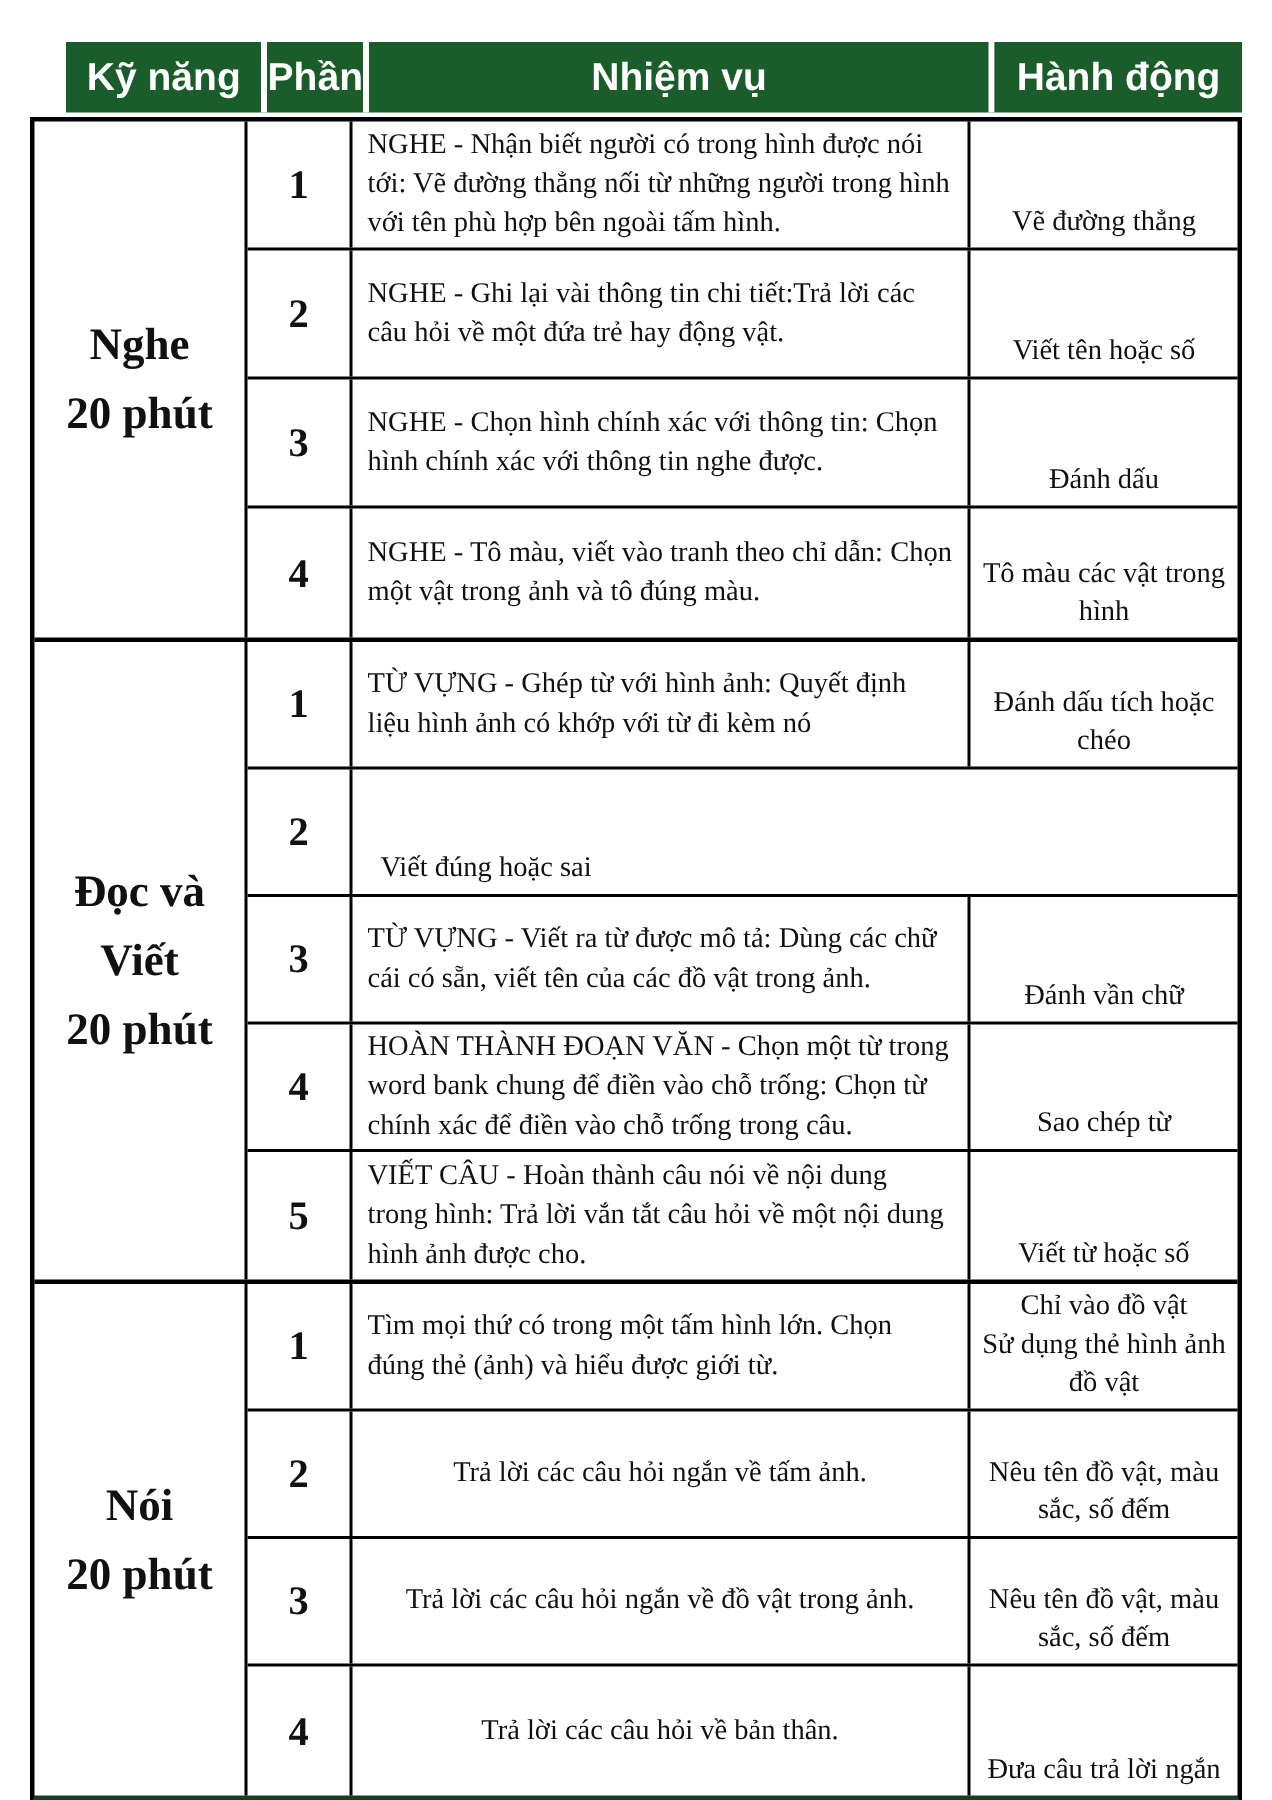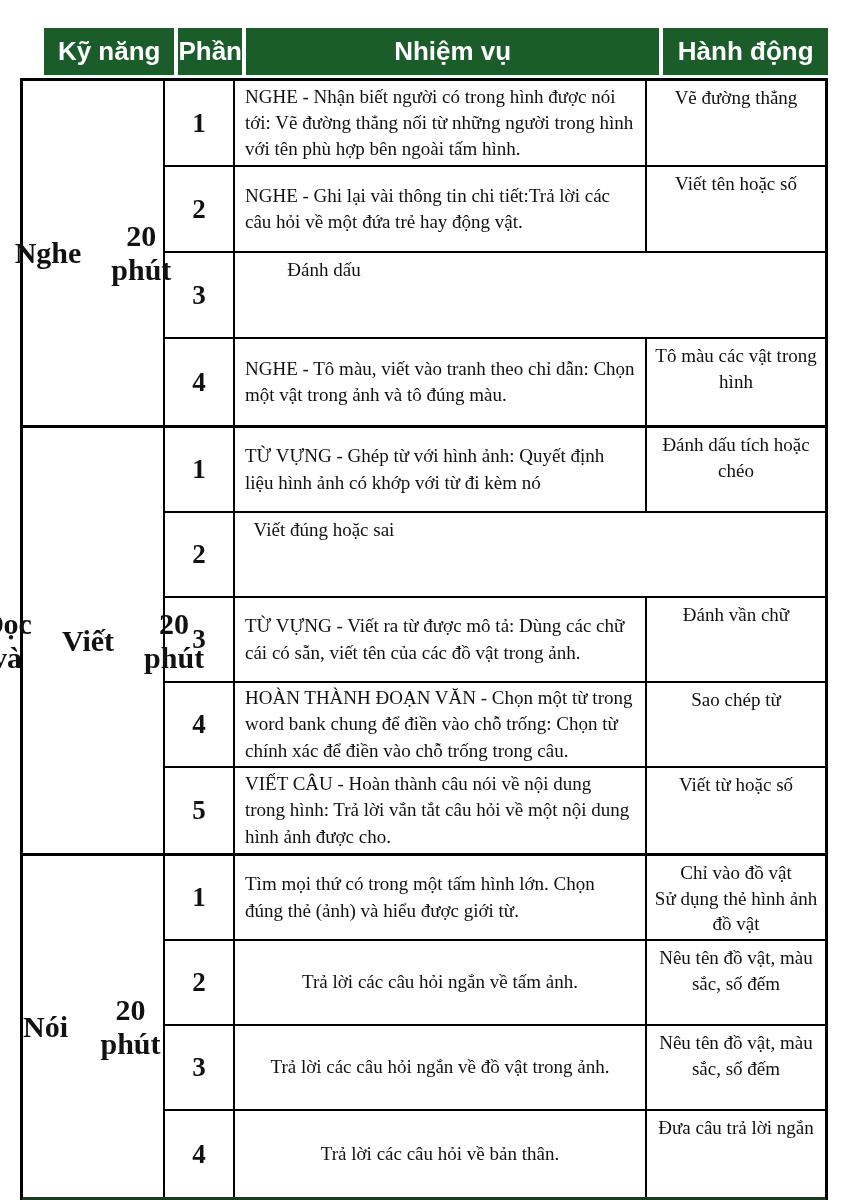--- a/index.html
+++ b/index.html
@@ -36,23 +36,23 @@
   .tbody {
     border: 3px solid #000;
     border-bottom: 7px solid #173f1d;
   }
   .group { display: flex; border-bottom: 3px solid #000; }
   .group:last-child { border-bottom: none; }
 
   .skill-cell {
     width: 142px;
     border-right: 2px solid #000;
-    display: flex; flex-direction: row;
+    display: flex; flex-direction: column;
     align-items: center; justify-content: center;
-    gap: 30px;
+    gap: 12px;
     font-weight: bold; font-size: 30px;
     text-align: center;
   }
   .rows { flex: 1; display: flex; flex-direction: column; }
   .row { display: flex; border-bottom: 2px solid #000; }
   .row:last-child { border-bottom: none; }
 
   .part-cell {
     width: 70px;
     border-right: 2px solid #000;
@@ -63,21 +63,21 @@
     flex: 1;
     border-right: 2px solid #000;
     display: flex; align-items: center; justify-content: center;
     font-size: 19px; line-height: 1.38;
     text-align: left;
     padding: 4px 10px;
   }
   .action-cell {
     width: 178px;
     display: flex; flex-direction: column;
-    align-items: center; justify-content: flex-start;
+    align-items: center; justify-content: flex-end;
     font-size: 19px; line-height: 1.35;
     text-align: center;
     padding: 4px 6px;
   }
   
   .g1 .row { height: 86px; }
   .g2 .row { height: 85px; }
   .g3 .row { height: 85px; }
   .g3 .row:last-child { height: 86px; }
 </style>
@@ -111,20 +111,21 @@
           </div>
           <div class="row">
             <div class="part-cell">2</div>
             <div class="task-cell">NGHE - Ghi lại vài thông tin chi tiết:Trả lời các câu hỏi về một đứa trẻ hay động vật.</div>
             <div class="action-cell">
                 <span>Viết tên hoặc số</span>
               </div>
           </div>
           <div class="row">
             <div class="part-cell">3</div>
+            <div class="task-cell">NGHE - Chọn hình chính xác với thông tin: Chọn hình chính xác với thông tin nghe được.</div>
             <div class="action-cell">
                 <span>Đánh dấu</span>
               </div>
           </div>
           <div class="row">
             <div class="part-cell">4</div>
             <div class="task-cell">NGHE - Tô màu, viết vào tranh theo chỉ dẫn: Chọn một vật trong ảnh và tô đúng màu.</div>
             <div class="action-cell">
                 <span>Tô màu các vật trong hình</span>
               </div>

